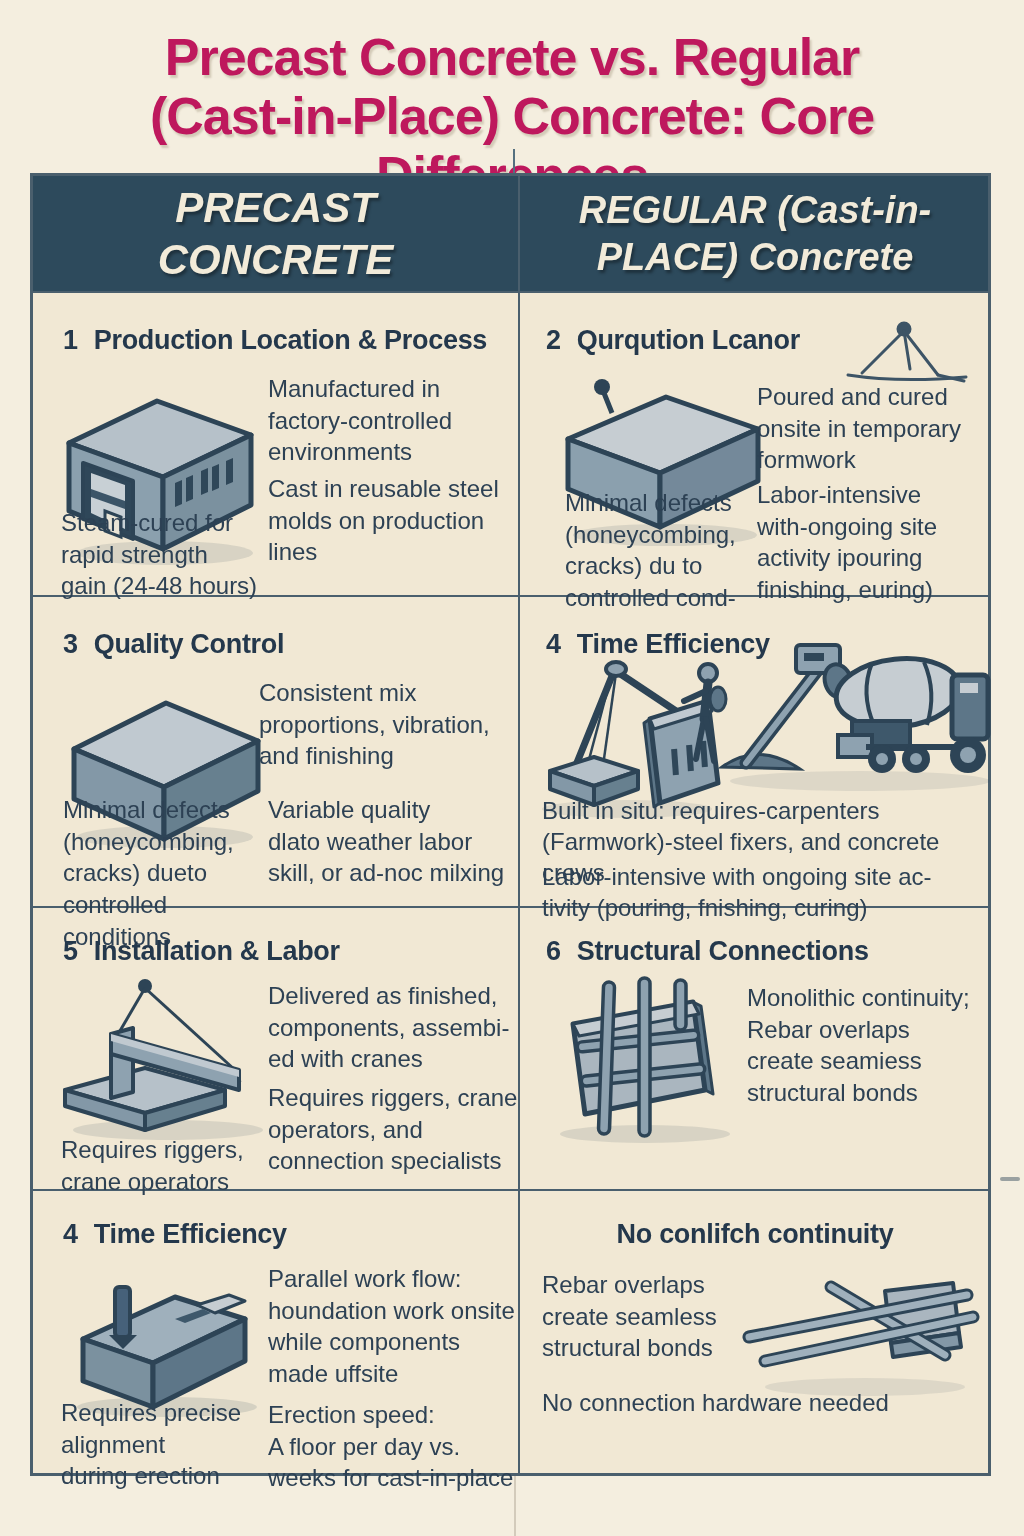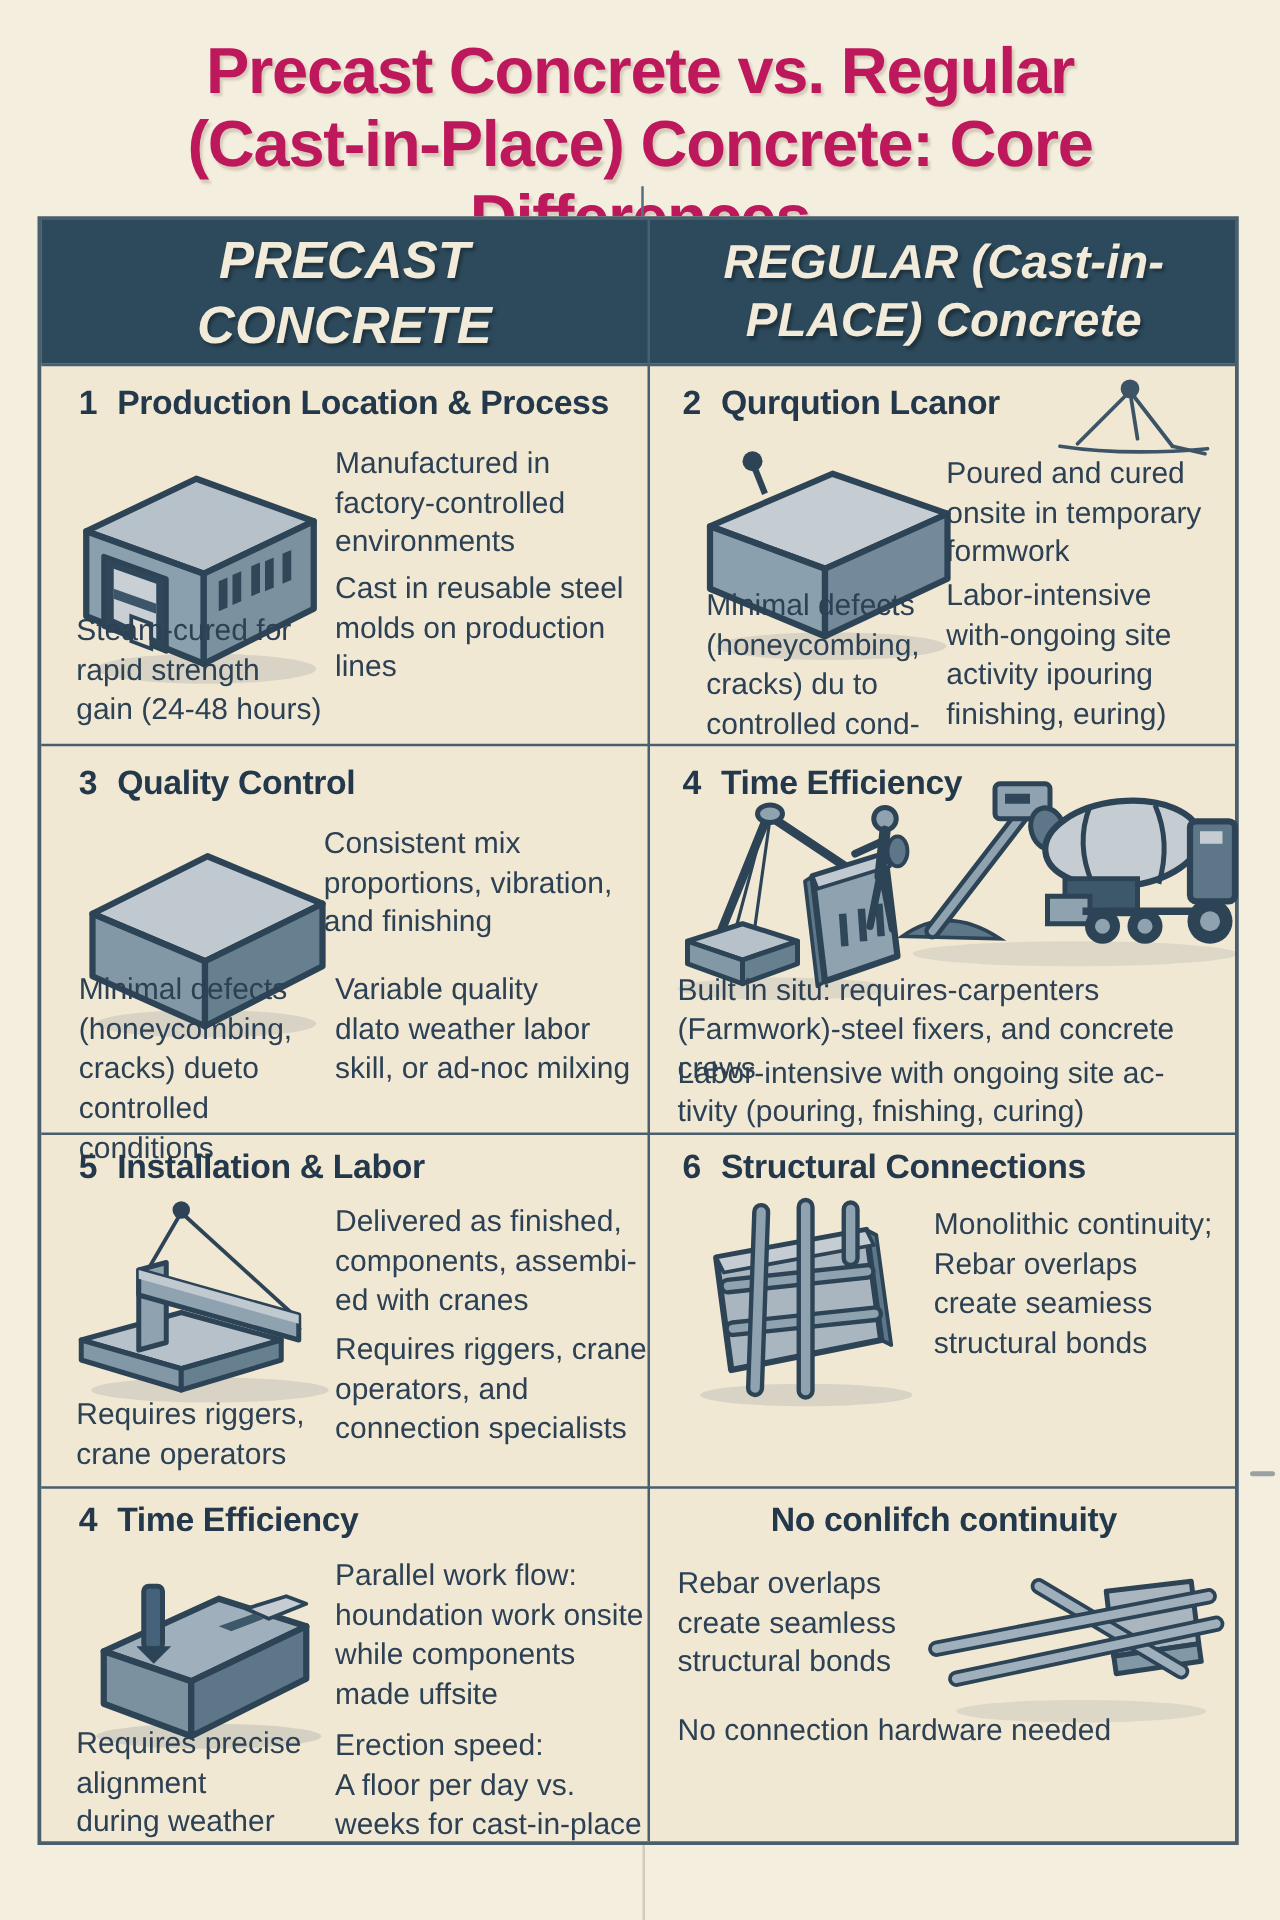--- a/index.html
+++ b/index.html
@@ -22,21 +22,21 @@
     border:3px solid #4a5f6d;box-sizing:border-box;background:#f1e8d4;
   }
   .vline{position:absolute;top:0;bottom:0;left:485px;width:2px;background:#4a5f6d;}
   .hline{position:absolute;left:0;right:0;height:2px;background:#4a5f6d;}
   .header-row{position:absolute;left:0;top:0;width:100%;height:115px;background:#2d4a5c;font-style:italic;}
   .header-cell{
     position:absolute;top:0;height:115px;display:flex;align-items:center;justify-content:center;
     color:#f2ebd9;font-weight:bold;text-align:center;white-space:pre-line;line-height:1.22;
     text-shadow:2px 3px 3px rgba(0,0,0,0.35);
   }
-  .sec{position:absolute;}
+  .sec{position:absolute;margin-top:18px;}
   .h{
     position:absolute;font-weight:bold;font-size:27px;letter-spacing:-0.3px;
     color:#24384c;white-space:nowrap;
   }
   .h .num{margin-right:16px;}
   .txt{
     position:absolute;font-size:24px;line-height:1.32;color:#2d4154;
     white-space:pre-line;
   }
   .txt.small{font-size:24px;line-height:1.3;}
@@ -295,21 +295,21 @@
           <rect x="58" y="32" width="15" height="50" rx="4" fill="#46617a" stroke="#2d4456" stroke-width="4"></rect>
           <polygon points="52,80 80,80 66,94" fill="#2d4456"></polygon>
         </svg>
       </div>
       <div class="txt" style="left:233px;top:56px;width:255px;">Parallel work flow:
 houndation work onsite
 while components
 made uffsite</div>
       <div class="txt" style="left:26px;top:190px;width:210px;">Requires precise
 alignment
-during weather</div>
+during erection</div>
       <div class="txt" style="left:233px;top:192px;width:255px;">Erection speed:
 A floor per day vs.
 weeks for cast-in-place</div>
     </div>
 
     <div class="sec" style="left:487px;top:1013px;width:470px;height:290px;">
       <div class="h" style="left:0;top:12px;width:100%;text-align:center;">
         <span>No conlifch continuity</span>
       </div>
       <div class="txt" style="left:22px;top:62px;width:215px;">Rebar overlaps

